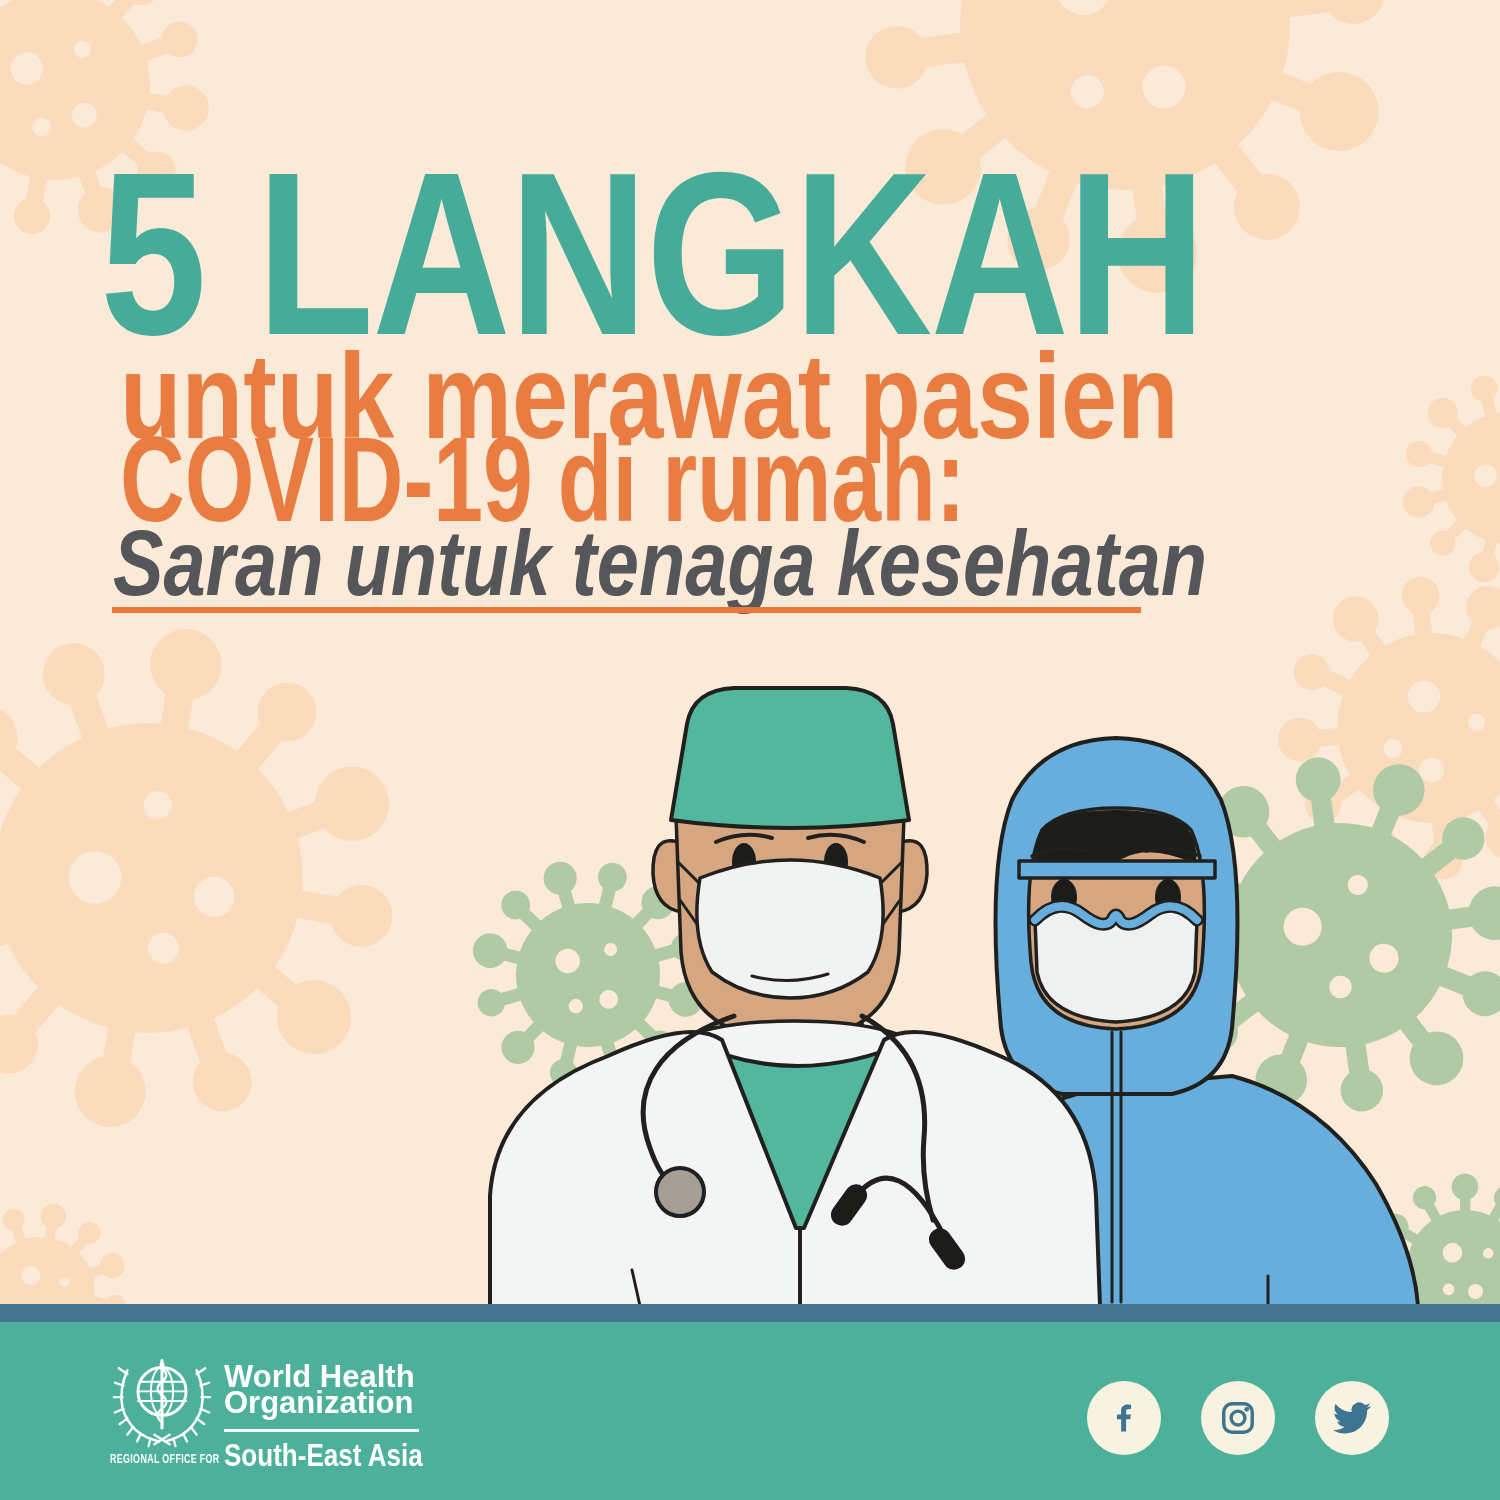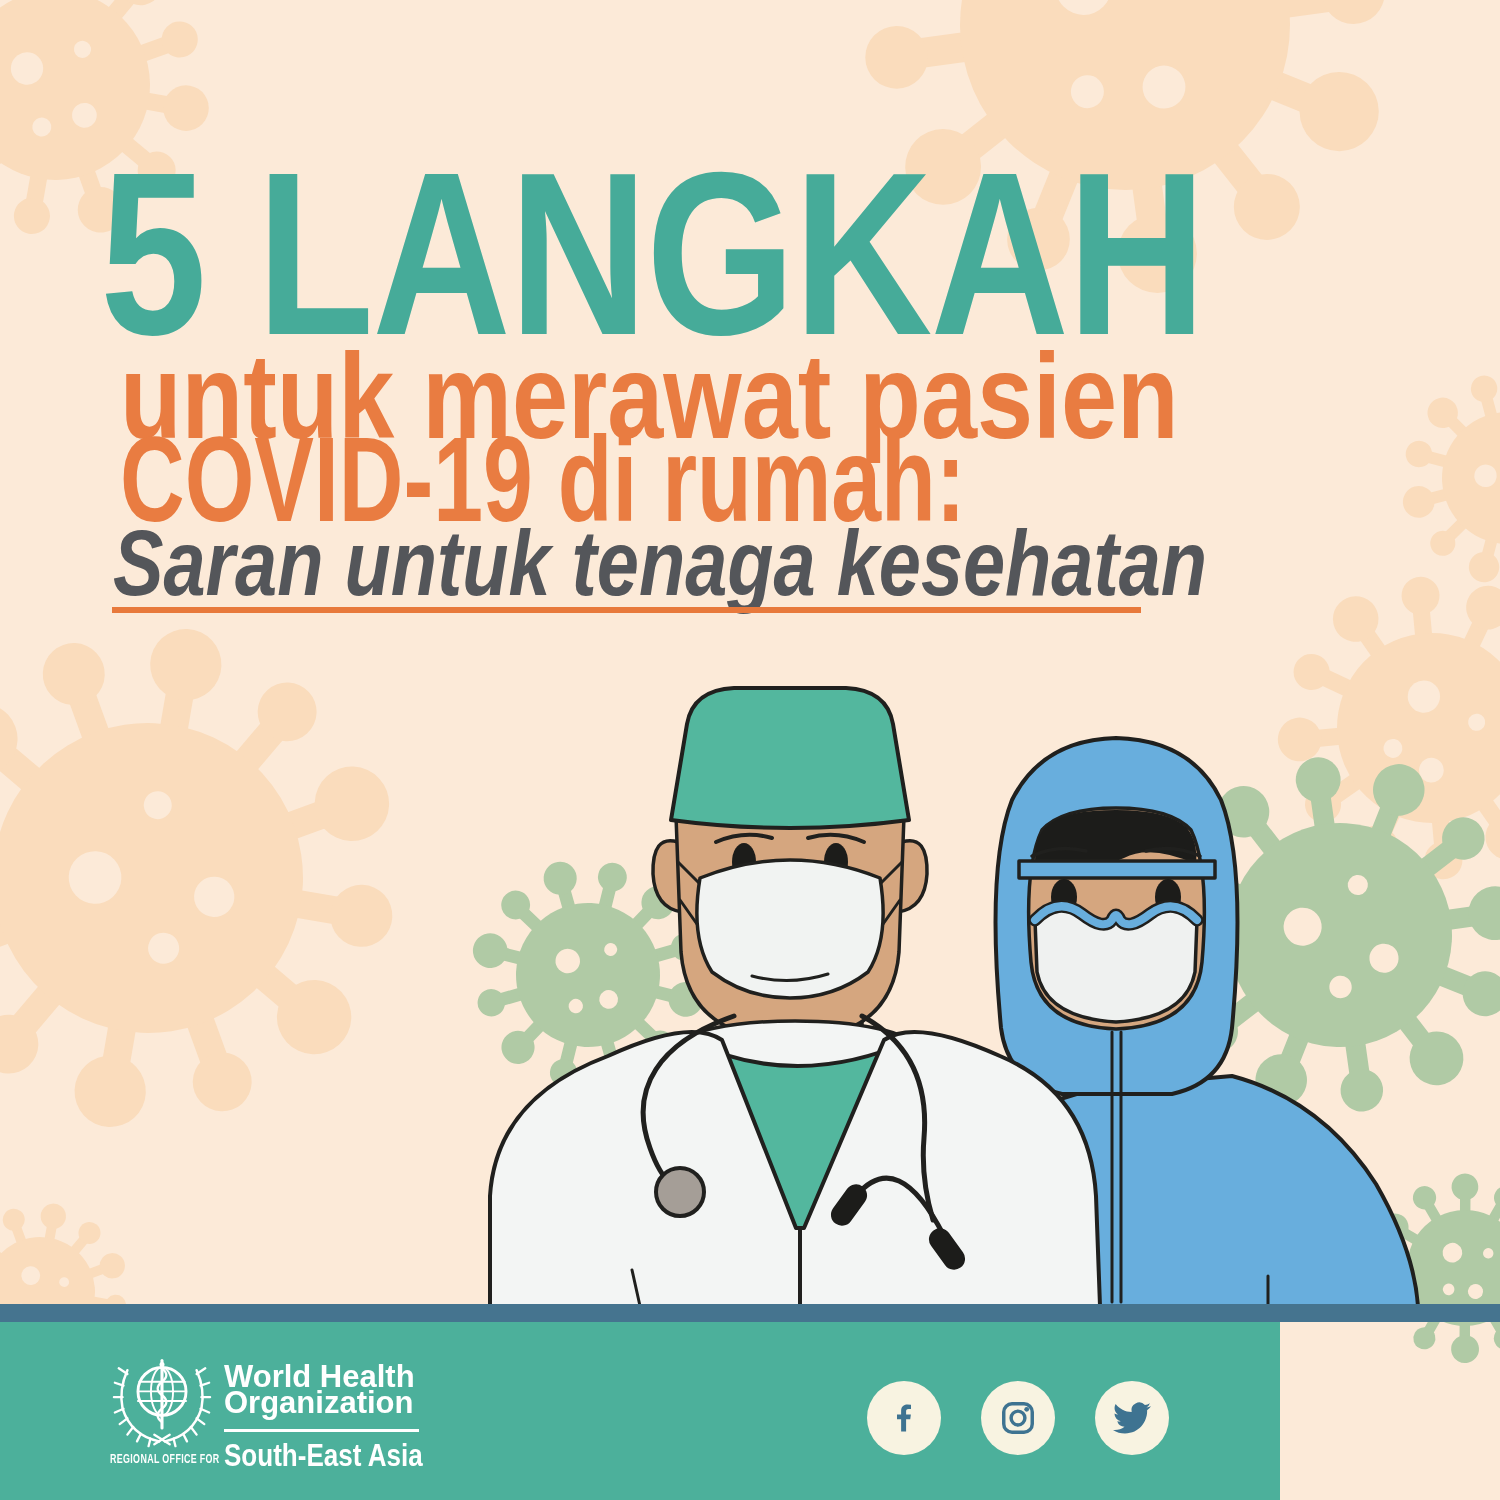--- a/index.html
+++ b/index.html
@@ -11,21 +11,21 @@
   }
   .layer { position:absolute; left:0; top:0; width:1500px; height:1500px; }
   .t { position:absolute; white-space:nowrap; line-height:1; font-weight:bold; transform-origin:left top; }
   .t1 { left:100px; top:138px; font-size:232px; color:#46ab99; transform:scaleX(.827); letter-spacing:-2px; }
   .t2 { left:120px; top:336px; font-size:120px; color:#e97c41; transform:scaleX(.84); }
   .t3 { left:120px; top:419px; font-size:120px; color:#e97c41; transform:scaleX(.746); }
   .t4 { left:113px; top:517px; font-size:92px; color:#54565a; font-style:italic; transform:scaleX(.823); }
   .divider { position:absolute; left:112px; top:607px; width:1029px; height:6px; background:#e8793b; }
 
   .strip  { position:absolute; left:0; top:1304px; width:1500px; height:18px; background:#45748f; }
-  .footer { position:absolute; left:0; top:1322px; width:1280px; height:178px; background:#4cb09b; color:#fff; }
+  .footer { position:absolute; left:0; top:1322px; width:1500px; height:178px; background:#4cb09b; color:#fff; }
   .emblem { position:absolute; left:112px; top:29px; }
   .who-text { position:absolute; left:224px; top:42px; }
   .who-name { font-size:31px; font-weight:bold; line-height:26px; }
   .who-sep  { width:195px; height:3px; background:#fff; margin-top:13px; }
   .who-region { font-size:31px; font-weight:bold; margin-top:6px; transform:scaleX(.84); transform-origin:left top; white-space:nowrap; }
   .who-office { position:absolute; left:110px; top:130px; font-size:12.5px; font-weight:bold; letter-spacing:.5px; transform:scaleX(.71); transform-origin:left top; white-space:nowrap; }
   .social { position:absolute; right:111px; top:59px; display:flex; gap:40px; }
   .soc-btn { width:74px; height:74px; border-radius:50%; background:#f8f3e1; display:flex; align-items:center; justify-content:center; border:none; cursor:pointer; }
 </style>
 </head>

